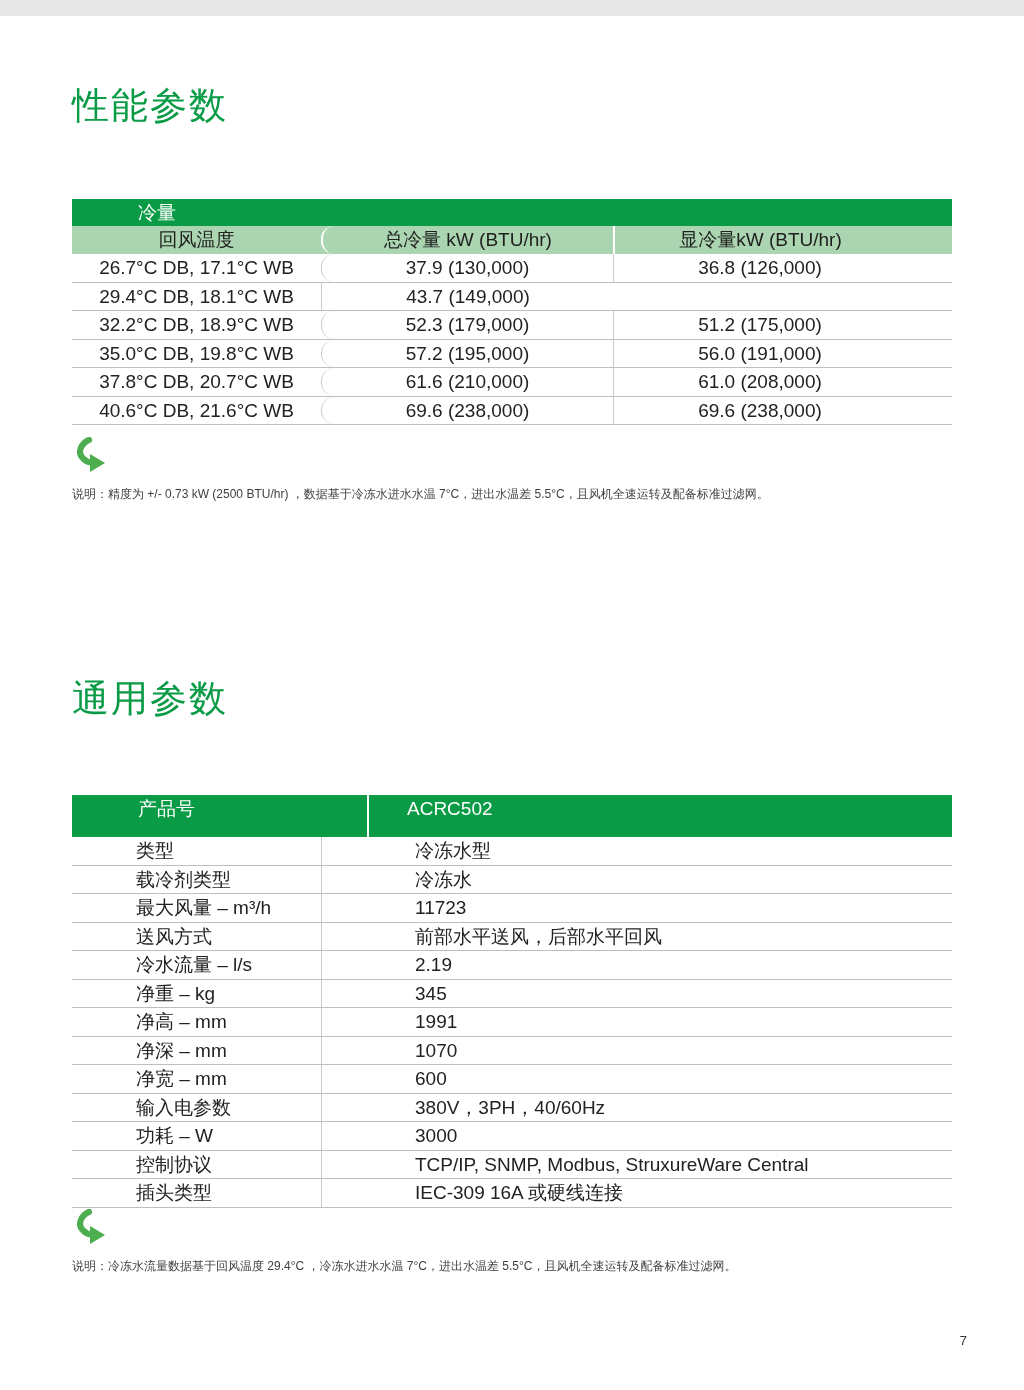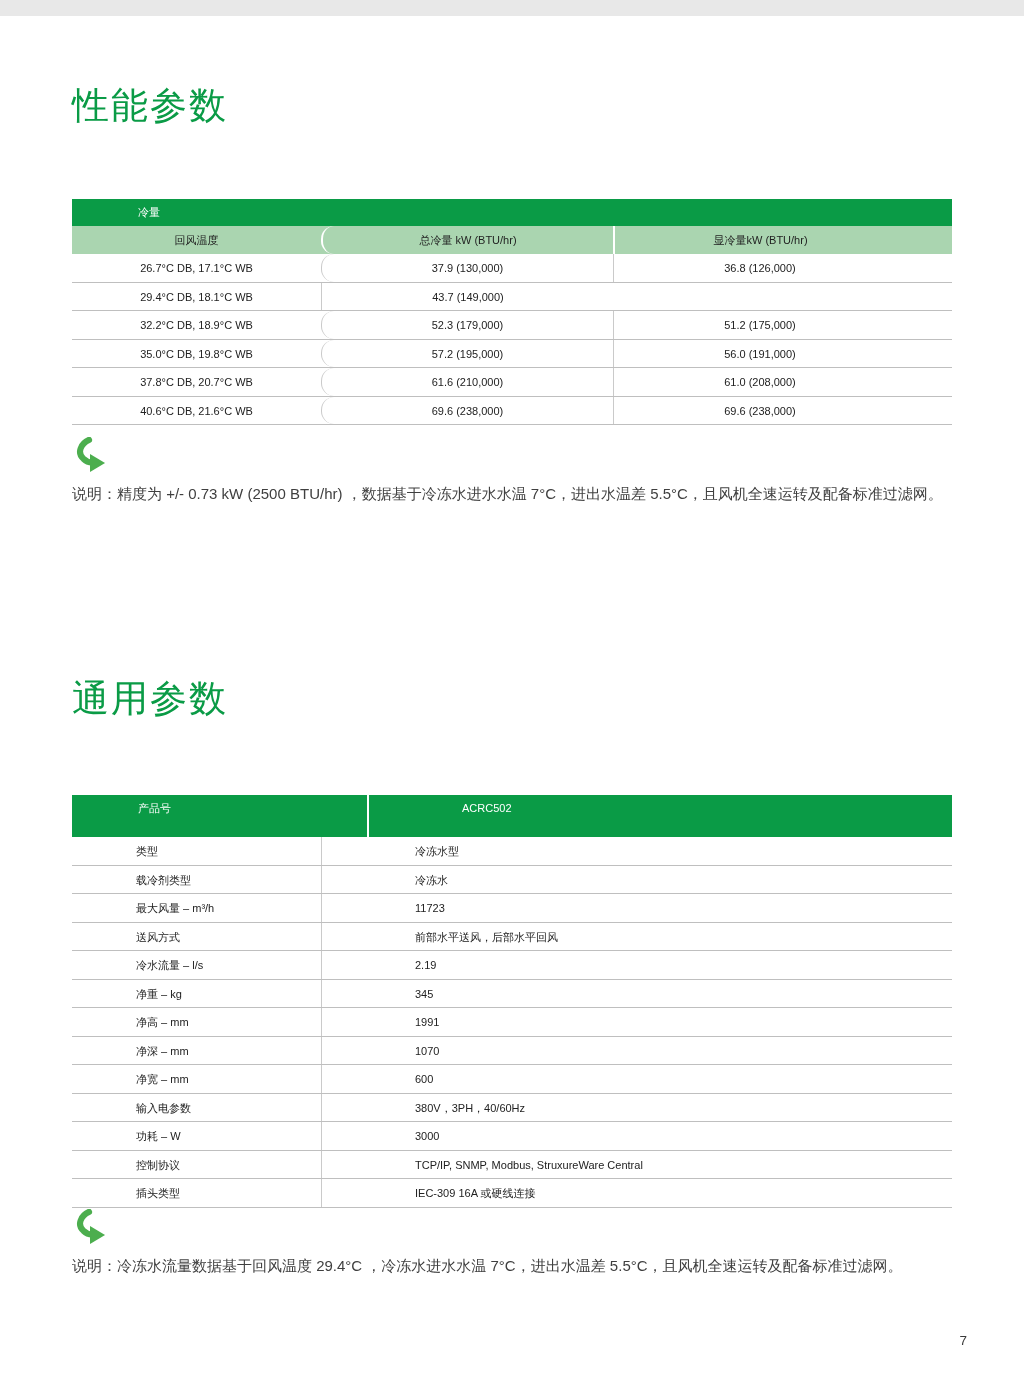--- a/index.html
+++ b/index.html
@@ -15,21 +15,21 @@
   }
   .section-title {
     position:absolute; left:72px;
     font-size:37px; font-weight:400; letter-spacing:2px;
     color:var(--brand-green,#0a9b46);
     line-height:40px;
   }
   #perf-title { top:70px; }
   #gen-title  { top:663px; }
 
-  .tbl { position:absolute; left:72px; width:880px; font-size:11px; }
+  .tbl { position:absolute; left:72px; width:880px; font-size:19px; }
   #perf-table { top:183px; }
   #gen-table  { top:779px; }
 
   .tbl-titlebar {
     height:27px; line-height:27px;
     background:var(--brand-green,#0a9b46);
     color:#ffffff;
     padding-left:66px;
   }
   .t1-subheader { display:flex; height:28px; background:var(--light-green,#aad5b0); }
@@ -40,31 +40,31 @@
   .t-row .c { line-height:28px; }
 
   .c1 { width:249px; }
   .c2 { width:292px;border-radius:13px; }
   .c3 { width:293px; }
   #perf-table .t-row .c { text-align:center; }
   #perf-table .t-row .c2, #perf-table .t-row .c3 { border-left:1px solid var(--divider-gray,#cacaca); }
 
   .t2-header { display:flex; height:42px; background:var(--brand-green,#0a9b46); color:#ffffff; }
   .t2-header .h1 { width:295px; line-height:27px; padding-left:66px; }
-  .t2-header .h2 { flex:1; line-height:27px; padding-left:93px; border-left:2px solid #ffffff; }
+  .t2-header .h2 { flex:1; line-height:27px; padding-left:38px; border-left:2px solid #ffffff; }
   #gen-table .t-row .c1 { padding-left:64px; }
   #gen-table .t-row .cv { flex:1; padding-left:93px; border-left:1px solid var(--divider-gray,#cacaca); }
 
   .note-arrow { position:absolute; left:74px; }
   #arrow1 { top:421px; }
   #arrow2 { top:1193px; }
 
   .note {
     position:absolute; left:72px; width:900px;
-    font-size:15px; color:#3f3f3f; line-height:22px;
+    font-size:12px; color:#3f3f3f; line-height:22px;
   }
   #note1 { top:467px; }
   #note2 { top:1239px; }
 
   .page-number {
     position:absolute; right:57px; top:1317px;
     font-size:13.5px; color:#3a3a3a;
   }
 </style>
 </head>

